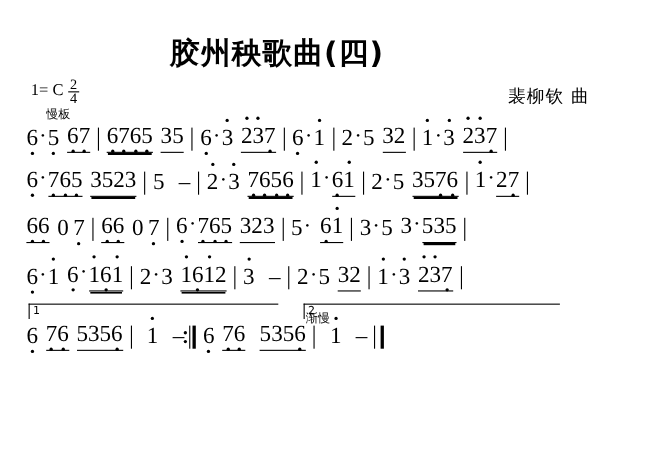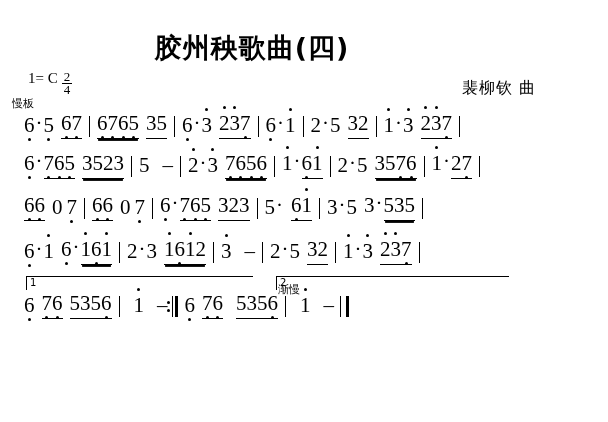--- a/index.html
+++ b/index.html
@@ -32,20 +32,21 @@
     letter-spacing: 1px;
     color: #000;
   }
   .key-sig {
     position: absolute;
     left: 28px;
     top: 70px;
     font-family: "Liberation Serif", serif;
     font-size: 15px;
     display: flex;
+    align-items: center;
   }
   .key-sig .meter {
     display: inline-flex;
     flex-direction: column;
     align-items: center;
     line-height: 0.95;
     font-size: 13px;
     margin-left: 4px;
     position: relative;
     top: 1px;
@@ -55,21 +56,21 @@
   .composer {
     position: absolute;
     right: 72px;
     top: 78px;
     font-family: "DejaVu Sans", sans-serif;
     font-size: 16px;
     letter-spacing: 1px;
   }
   .tempo-mark {
     position: absolute;
-    left: 12px;
+    left: 42px;
     top: 96px;
     font-family: "DejaVu Sans", sans-serif;
     font-size: 11px;
   }
   .credit {
     position: absolute;
     right: 36px;
     top: 330px;
     font-family: "DejaVu Sans", sans-serif;
     font-size: 11.5px;

